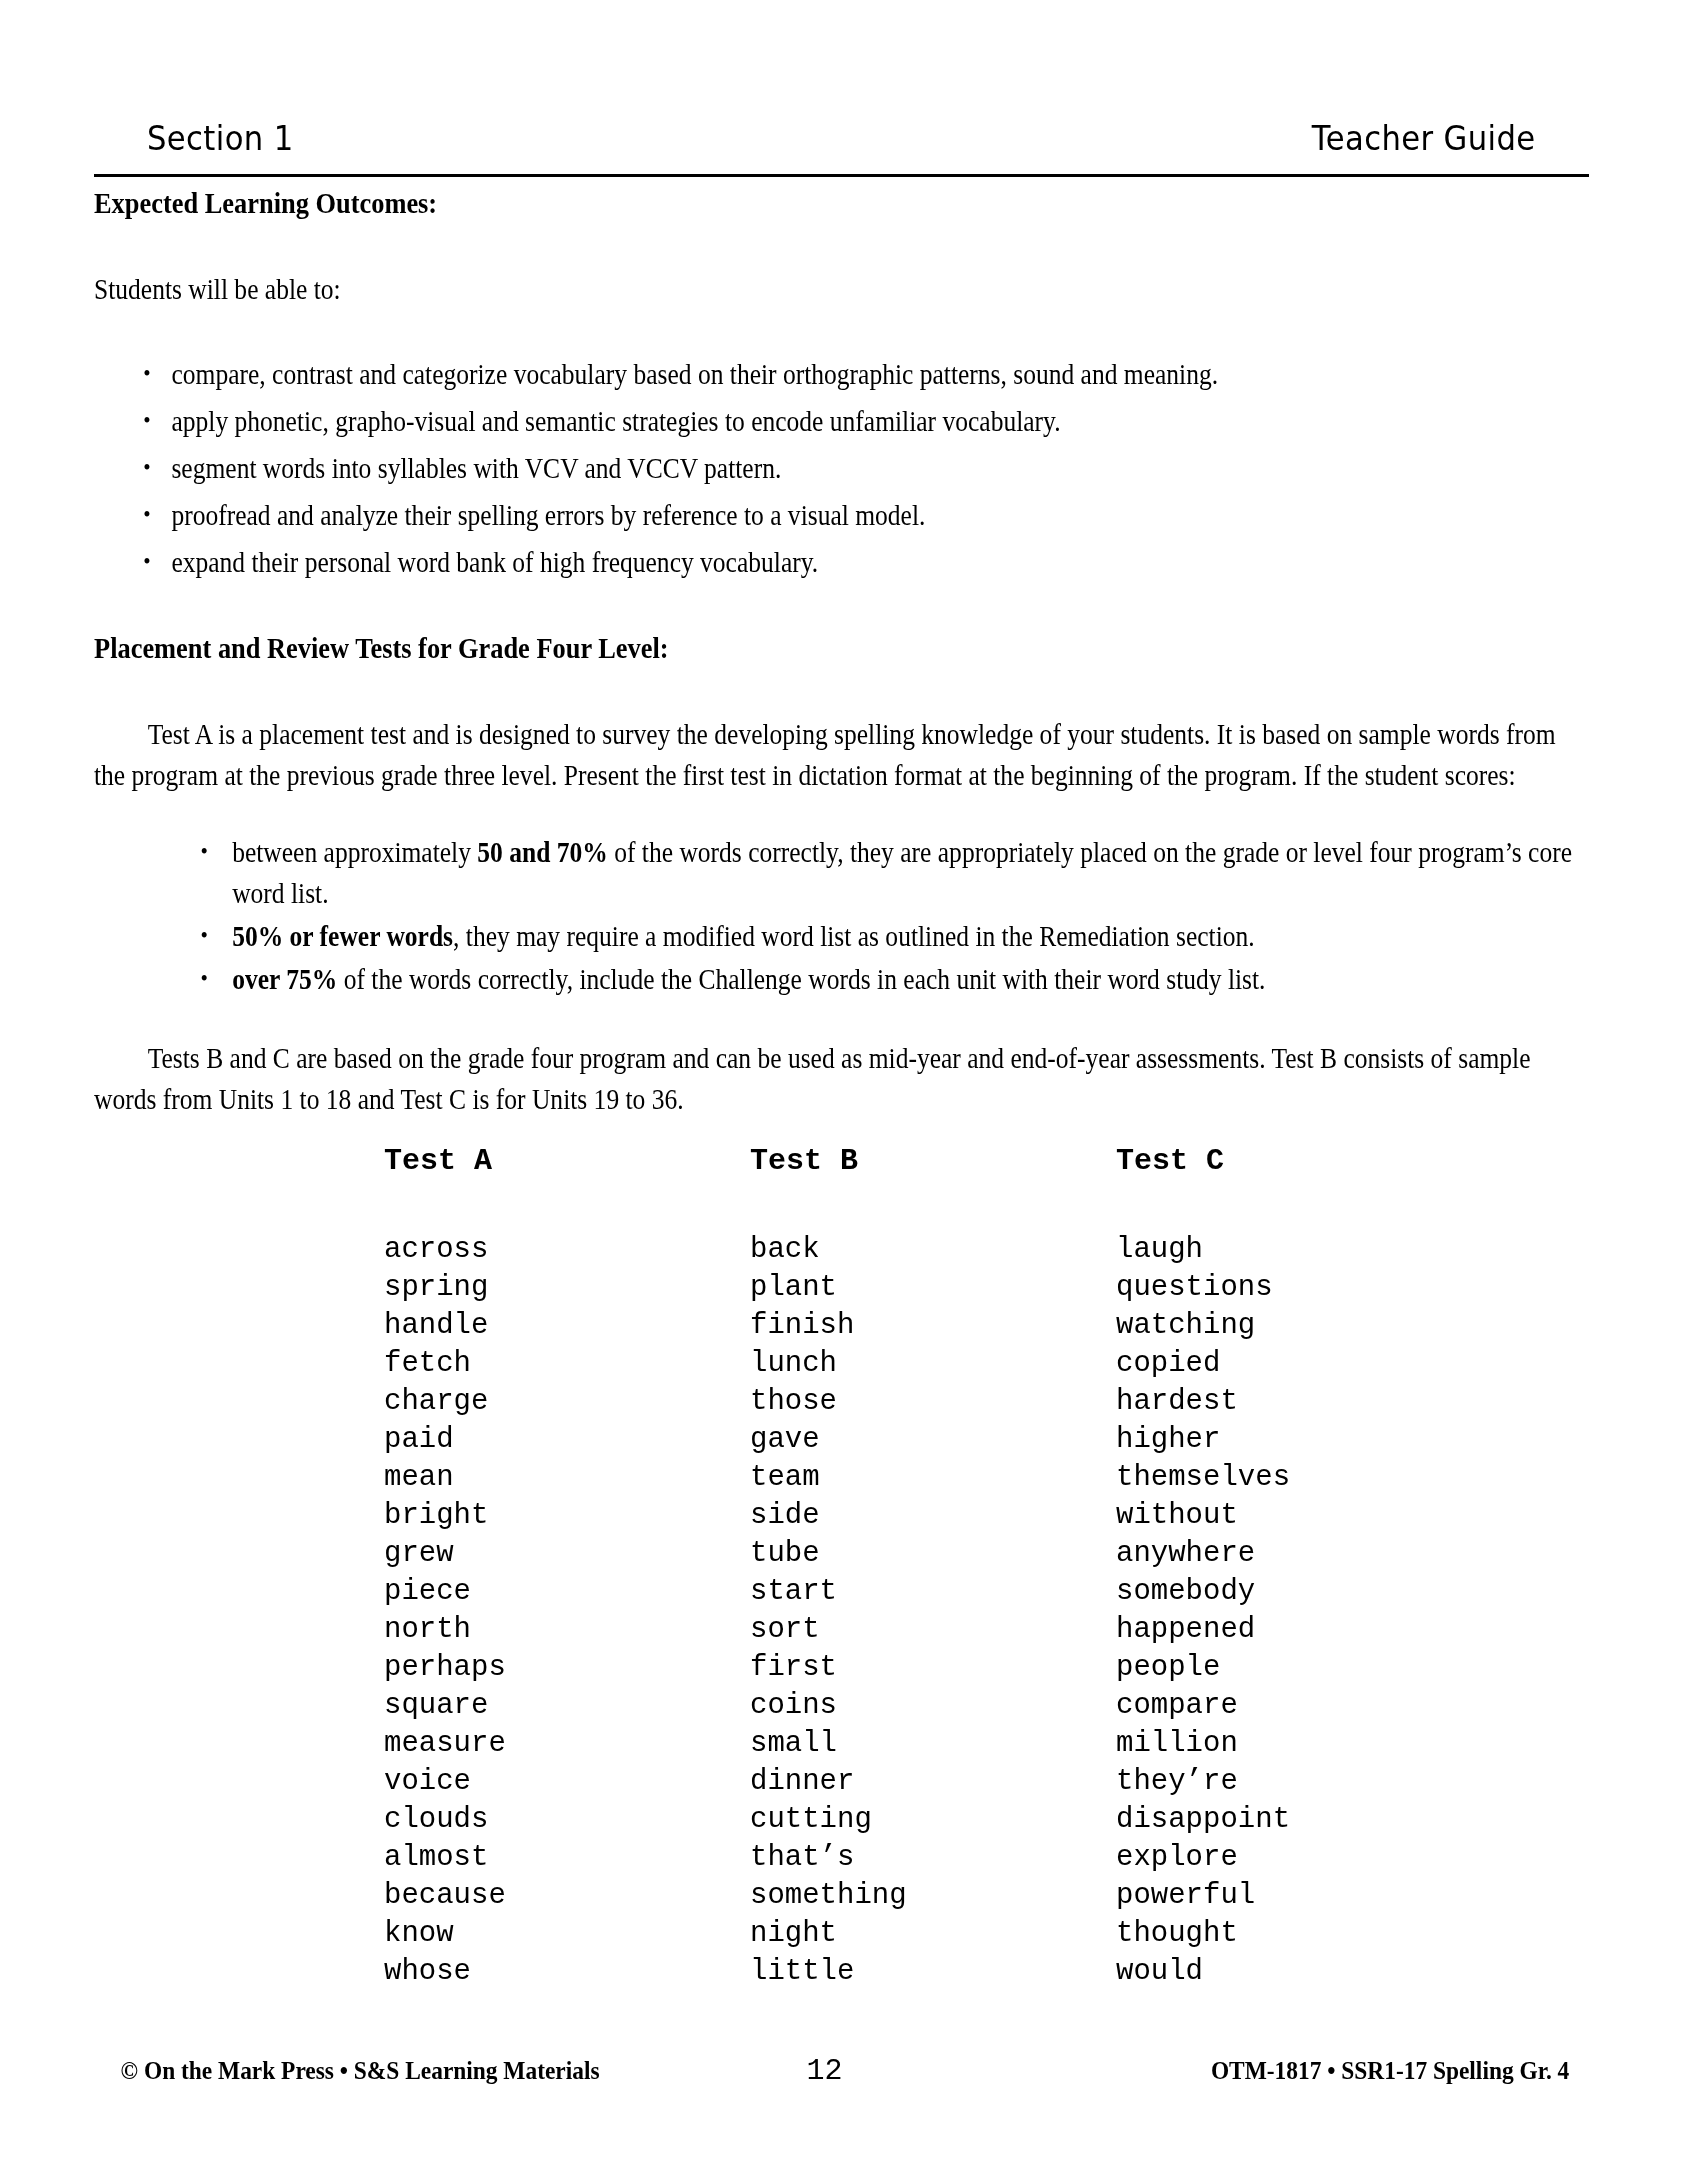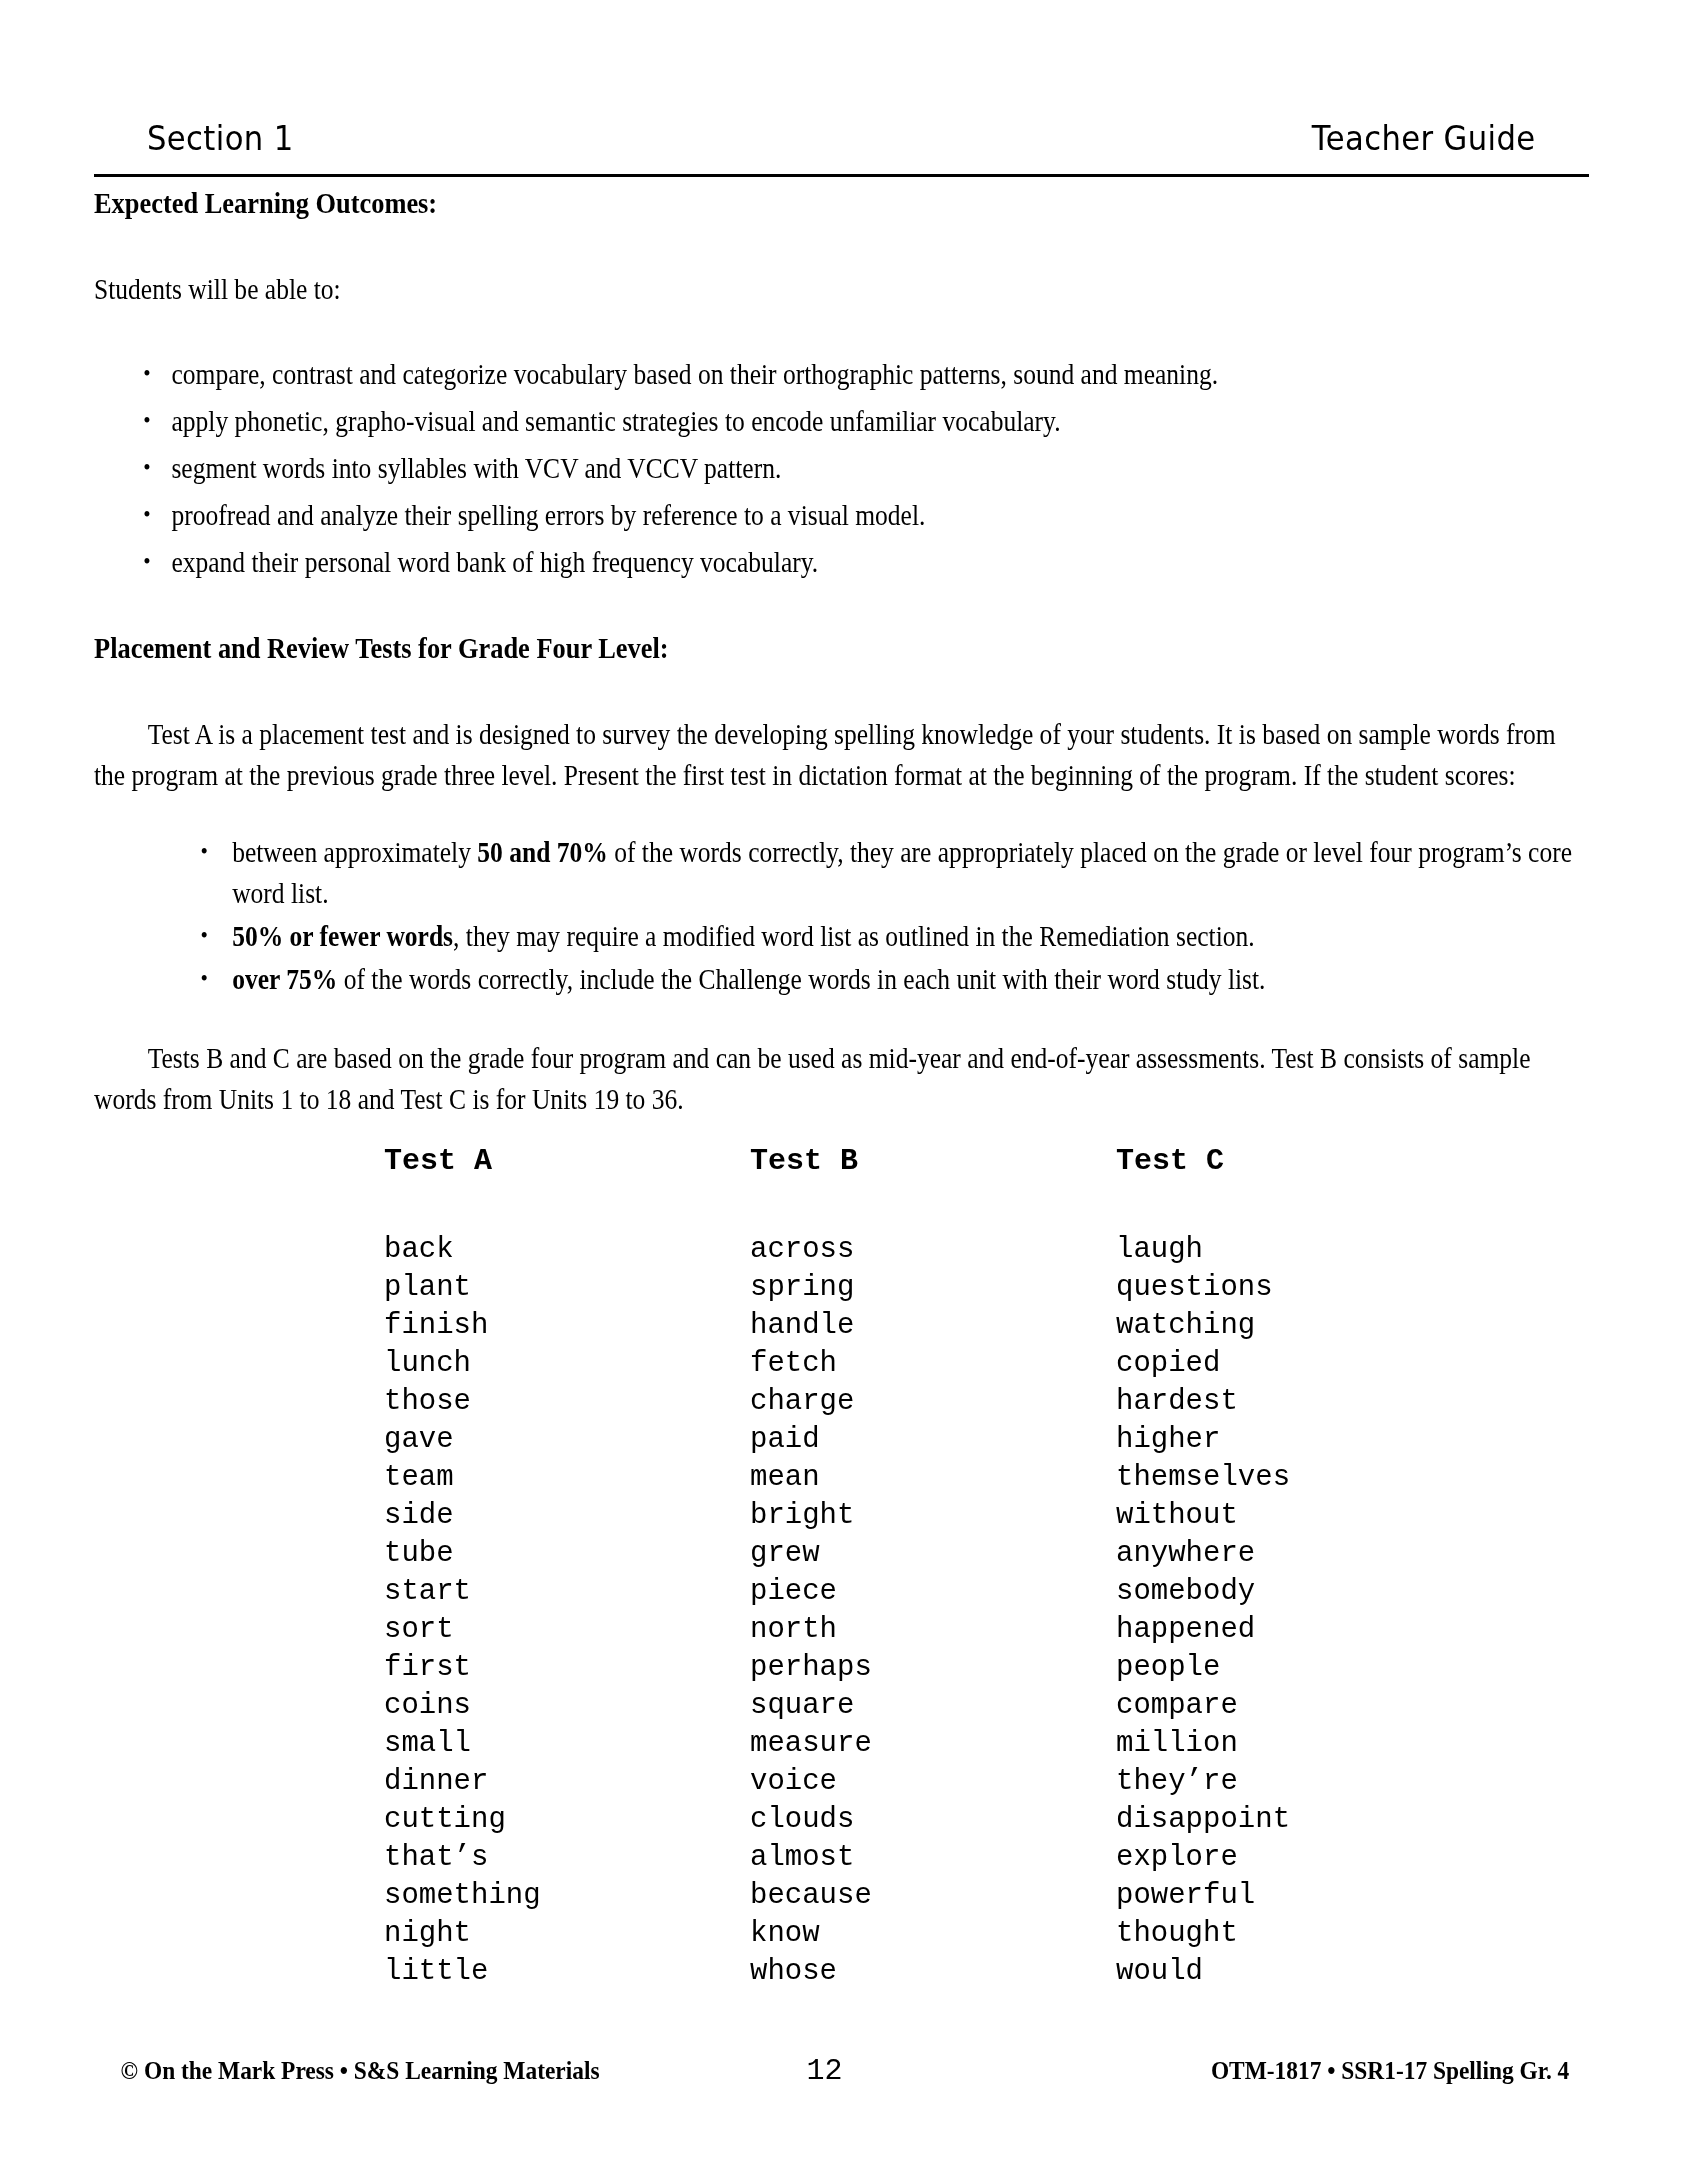--- a/index.html
+++ b/index.html
@@ -223,20 +223,44 @@
         <div class="wt-head">Test B</div>
       </div>
       <div class="wt-col last">
         <div class="wt-head">Test C</div>
       </div>
     </div>
 
     <div class="wt-gap"></div>
 
     <div class="wt-row">
+      <div class="wt-col">
+        <ul class="wt-words">
+            <li>across</li>
+            <li>spring</li>
+            <li>handle</li>
+            <li>fetch</li>
+            <li>charge</li>
+            <li>paid</li>
+            <li>mean</li>
+            <li>bright</li>
+            <li>grew</li>
+            <li>piece</li>
+            <li>north</li>
+            <li>perhaps</li>
+            <li>square</li>
+            <li>measure</li>
+            <li>voice</li>
+            <li>clouds</li>
+            <li>almost</li>
+            <li>because</li>
+            <li>know</li>
+            <li>whose</li>
+          </ul>
+      </div>
       <div class="wt-col">
         <ul class="wt-words">
             <li>back</li>
             <li>plant</li>
             <li>finish</li>
             <li>lunch</li>
             <li>those</li>
             <li>gave</li>
             <li>team</li>
             <li>side</li>
@@ -247,44 +271,20 @@
             <li>coins</li>
             <li>small</li>
             <li>dinner</li>
             <li>cutting</li>
             <li>that’s</li>
             <li>something</li>
             <li>night</li>
             <li>little</li>
           </ul>
       </div>
-      <div class="wt-col">
-        <ul class="wt-words">
-            <li>across</li>
-            <li>spring</li>
-            <li>handle</li>
-            <li>fetch</li>
-            <li>charge</li>
-            <li>paid</li>
-            <li>mean</li>
-            <li>bright</li>
-            <li>grew</li>
-            <li>piece</li>
-            <li>north</li>
-            <li>perhaps</li>
-            <li>square</li>
-            <li>measure</li>
-            <li>voice</li>
-            <li>clouds</li>
-            <li>almost</li>
-            <li>because</li>
-            <li>know</li>
-            <li>whose</li>
-          </ul>
-      </div>
       <div class="wt-col last">
         <ul class="wt-words">
             <li>laugh</li>
             <li>questions</li>
             <li>watching</li>
             <li>copied</li>
             <li>hardest</li>
             <li>higher</li>
             <li>themselves</li>
             <li>without</li>

